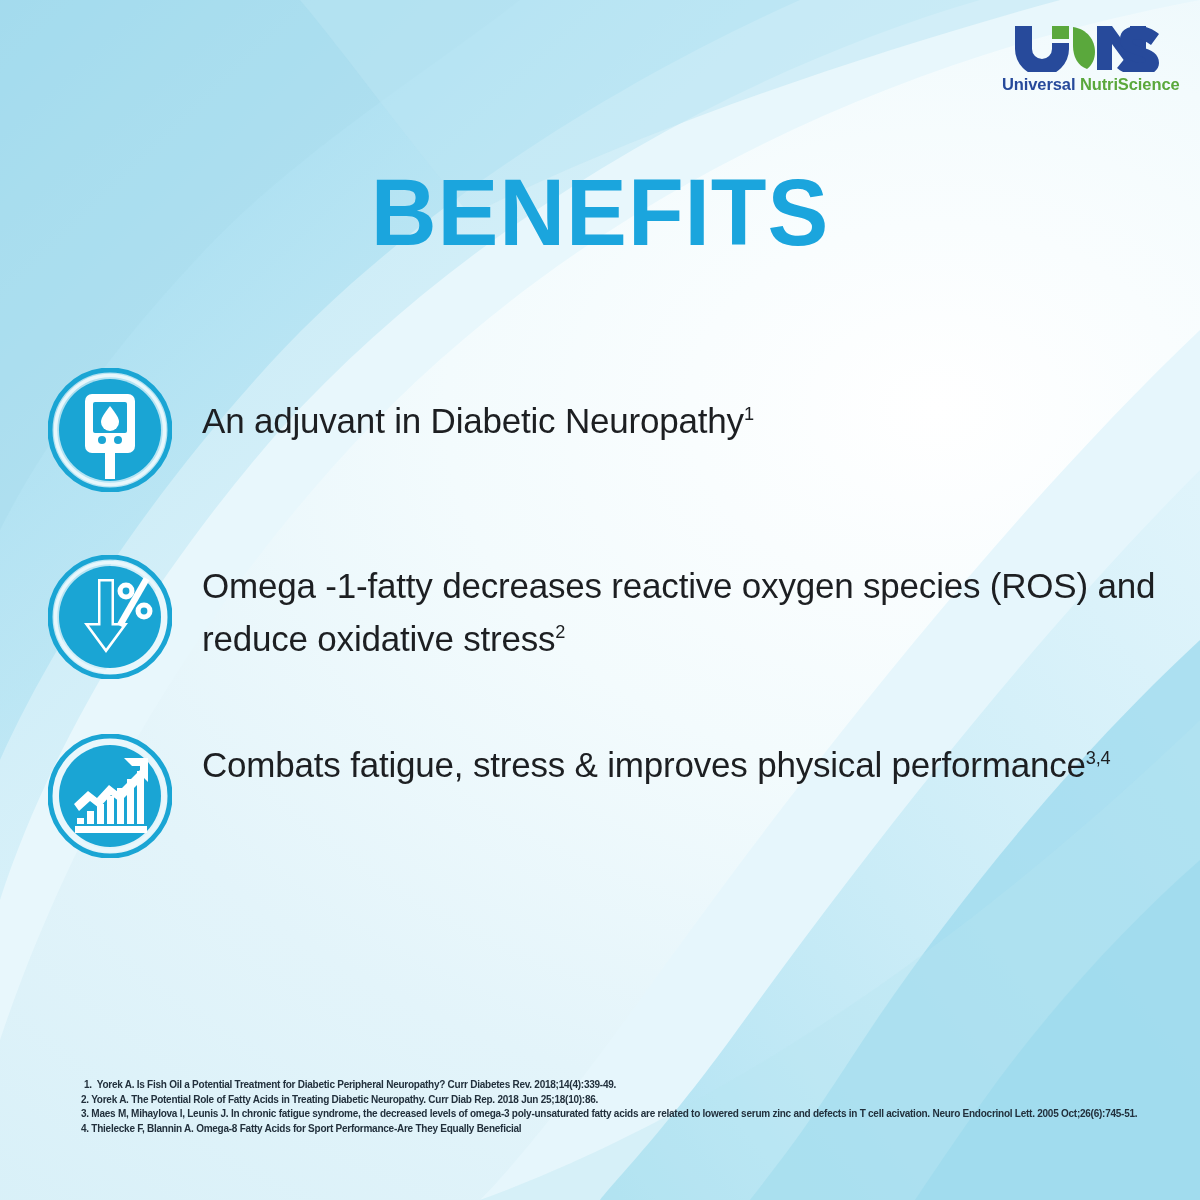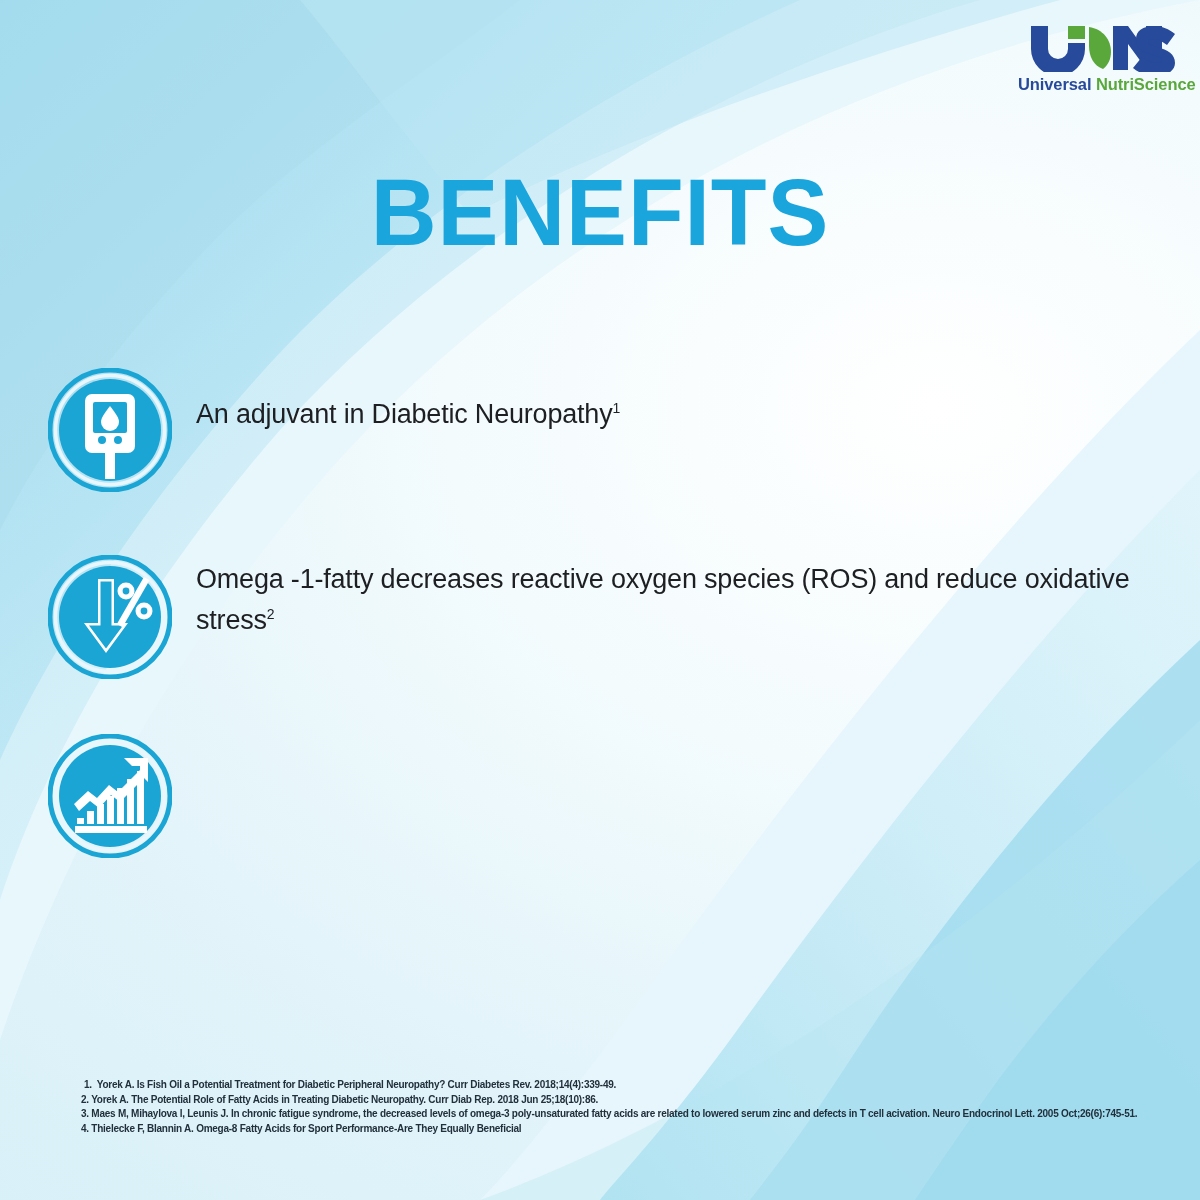--- a/index.html
+++ b/index.html
@@ -16,21 +16,21 @@
     background:
       radial-gradient(120% 90% at 78% 34%, #ffffff 0%, #f3fbfd 34%, #e3f4fa 66%, #d8f0f8 100%);
   }
 
   
   .bg-waves { position:absolute; inset:0; width:1200px; height:1200px; }
 
   
   .logo {
     position:absolute;
-    top:24px; right:12px;
+    top:24px; right:28px;
     width:170px;
   }
   .logo-mark { display:block; margin:0 auto; }
   .logo-word {
     display:block;
     margin-top:3px;
     font-size:16.5px;
     font-weight:bold;
     letter-spacing:-0.1px;
     white-space:nowrap;
@@ -66,22 +66,22 @@
 
   .badge {
     flex:0 0 auto;
     width:124px; height:124px;
     position:relative;
   }
   .badge svg { display:block; }
 
   .benefit-text {
     flex:1 1 auto;
-    margin-left:24px;
-    font-size:27px;
+    margin-left:30px;
+    font-size:35px;
     line-height:1.52;
     color:#1d1f22;
     letter-spacing:-0.2px;
     padding-top:20px;
   }
   .benefit-text sup {
     font-size:0.52em;
     vertical-align:super;
     line-height:0;
   }
@@ -225,20 +225,23 @@
             <rect x="69" y="54" width="7" height="36"></rect>
             <rect x="79" y="45" width="7" height="45"></rect>
             <rect x="89" y="37" width="7" height="53"></rect>
 
             <path d="M26,70 l14,-13 l9,7 l12,-13 l9,7 l22,-22 l6,6 l-26,26 l-9,-7 l-12,13 l-9,-7 l-11,10 Z"></path>
 
             <path d="M76,24 h24 v24 l-8,-8 v-8 h-8 Z"></path>
           </g>
         </svg>
       </div>
+      <div class="benefit-text">
+        <span>Combats fatigue, stress &amp; improves physical performance</span><sup>3,4</sup>
+      </div>
     </div>
 
   </div>
 
   <div class="refs">
     <div class="ref">1.  Yorek A. Is Fish Oil a Potential Treatment for Diabetic Peripheral Neuropathy? Curr Diabetes Rev. 2018;14(4):339-49.</div>
     <div class="ref">2. Yorek A. The Potential Role of Fatty Acids in Treating Diabetic Neuropathy. Curr Diab Rep. 2018 Jun 25;18(10):86.</div>
     <div class="ref">3. Maes M, Mihaylova l, Leunis J. In chronic fatigue syndrome, the decreased levels of omega-3 poly-unsaturated fatty acids are related to lowered serum zinc and defects in T cell acivation. Neuro Endocrinol Lett. 2005 Oct;26(6):745-51.</div>
     <div class="ref">4. Thielecke F, Blannin A. Omega-8 Fatty Acids for Sport Performance-Are They Equally Beneficial</div>
   </div>

